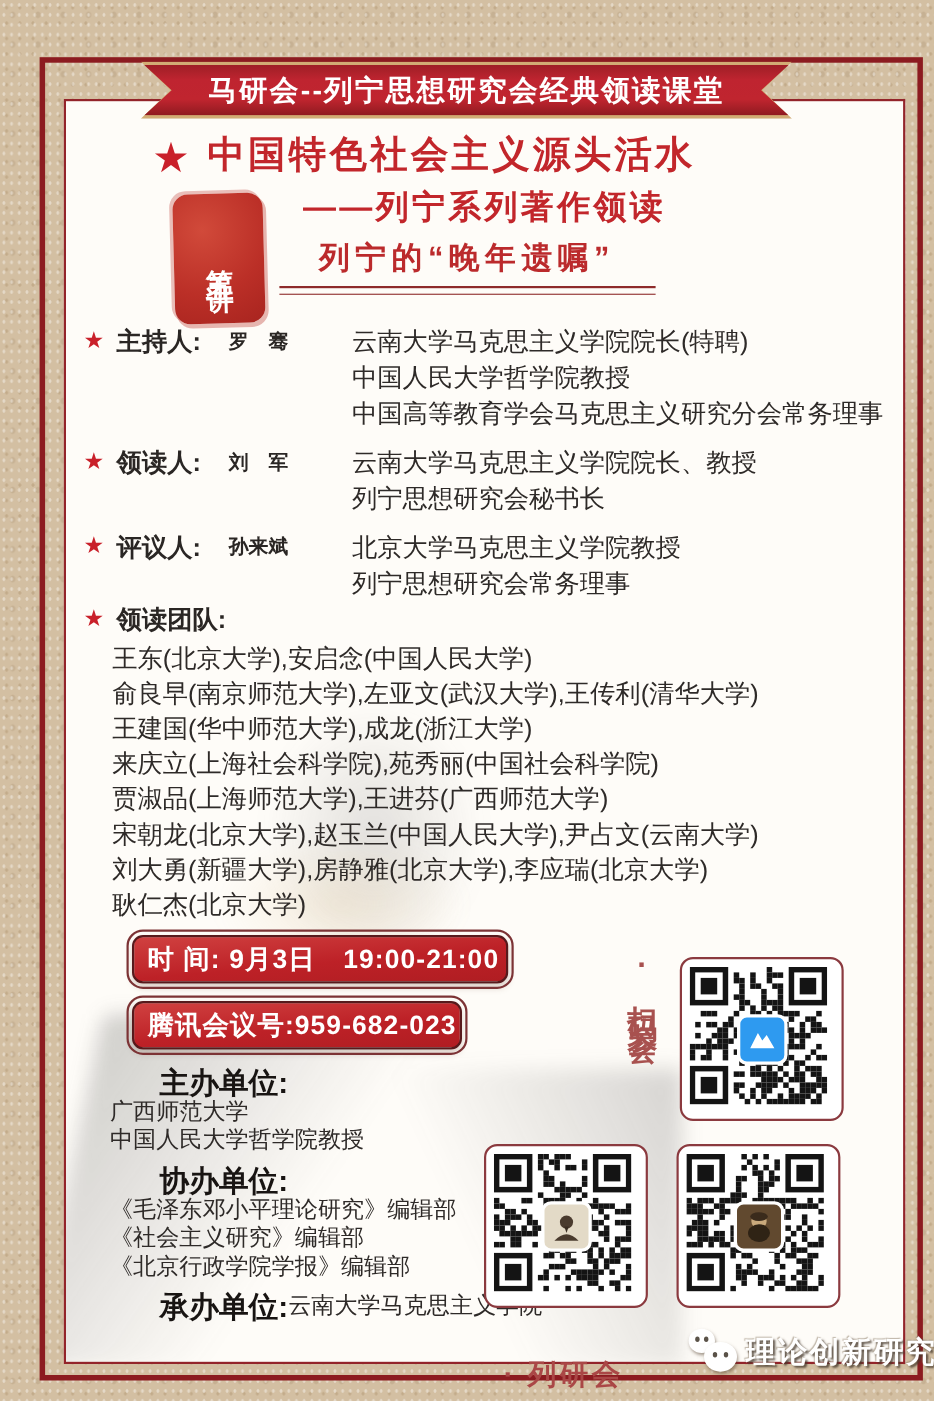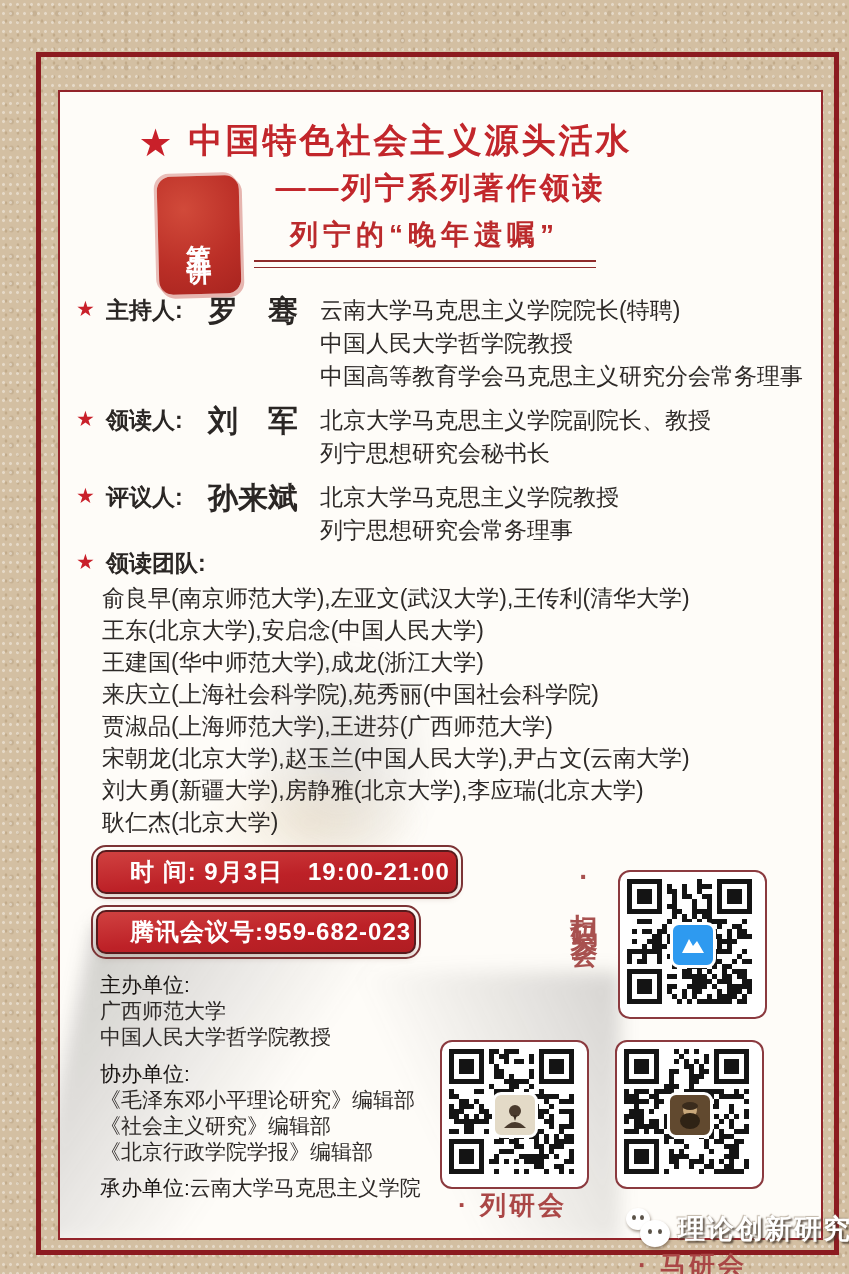--- a/index.html
+++ b/index.html
@@ -59,59 +59,59 @@
   .lecture{position:absolute;left:0;top:216px;width:849px;
     display:flex;flex-direction:column;align-items:center;}
   .lecture .txt{color:#bb2a2c;font-size:28px;font-weight:700;letter-spacing:5px;white-space:nowrap;}
   .lecture .dbl-underline{width:342px;height:5px;margin-top:6px;
     border-top:2px solid #8e2b2b;border-bottom:1px solid #8e2b2b;}
   
   .speakers{position:absolute;left:76px;top:294px;right:36px;}
   .speaker{display:flex;margin-bottom:11px;}
   .s-star{width:30px;color:#c9202a;font-size:21px;padding-top:3px;flex:none;}
   .s-role{width:102px;flex:none;font-size:23px;font-weight:700;color:#2a2624;line-height:33px;}
-  .s-name{width:112px;flex:none;font-size:30px;font-weight:700;color:#2a2624;line-height:33px;}
+  .s-name{width:112px;flex:none;font-size:18px;font-weight:700;color:#2a2624;line-height:33px;}
   .s-titles{flex:1;font-size:23px;color:#2e2a28;line-height:33px;}
   
   .team{position:absolute;left:76px;top:548px;right:30px;}
   .team-head{display:flex;}
   .team-head .s-star{padding-top:2px;}
   .team-label{font-size:23px;font-weight:700;color:#2a2624;line-height:30px;}
   .team-lines{margin-left:26px;margin-top:4px;font-size:23px;color:#2e2a28;line-height:32px;white-space:nowrap;}
   
   .red-box{position:absolute;height:40px;border-radius:10px;
     background:linear-gradient(175deg,#d04140 0%,#bd2127 55%,#b01d22 100%);
     border:2px solid #571a1c;outline:2px solid #7c3335;outline-offset:3px;
     color:#fff;font-weight:700;display:flex;align-items:center;
-    padding-left:32px;letter-spacing:1px;box-shadow:0 4px 6px rgba(120,80,60,.25);}
+    padding-left:12px;letter-spacing:1px;box-shadow:0 4px 6px rgba(120,80,60,.25);margin-left:24px;}
   .time-box{left:96px;top:850px;width:326px;font-size:24px;}
   .meeting-box{left:96px;top:910px;width:284px;font-size:24px;}
   
   .scan-col{position:absolute;left:566px;top:866px;width:36px;
     display:flex;flex-direction:column;align-items:center;color:#a8514f;}
   .scan-col .dot{font-size:28px;font-weight:700;line-height:22px;}
   .scan-col .v-txt{writing-mode:vertical-rl;font-size:27px;font-weight:700;letter-spacing:9px;margin-top:4px;}
   
   .qr-box{position:absolute;width:131px;height:131px;background:#fff;
     border:2px solid #8b3a3f;border-radius:12px;padding:7px;}
   .qr-join{left:618px;top:870px;}
   .qr-lenin{left:440px;top:1040px;}
   .qr-marx{left:615px;top:1040px;}
   .qr-grid{width:125px;height:125px;}
   .qr-logo{position:absolute;left:50%;top:50%;width:40px;height:40px;transform:translate(-50%,-50%);
     border-radius:9px;display:flex;align-items:center;justify-content:center;border:3px solid #fff;}
   .logo-meeting{background:#2e9af0;}
   .logo-lenin{background:#e3dac7;}
   .logo-marx{background:#61492f;}
-  .qr-label{position:absolute;font-size:26px;font-weight:700;color:#aa4746;letter-spacing:3px;white-space:nowrap;}
+  .qr-label{position:absolute;font-size:26px;font-weight:700;color:#aa4746;letter-spacing:3px;white-space:nowrap;margin-top:44px;}
   .lbl-lenin{left:458px;top:1188px;}
   .lbl-marx{left:638px;top:1248px;}
   
   .orgs{position:absolute;left:100px;top:972px;width:360px;color:#2e2a28;}
-  .org-label{font-size:21px;font-weight:400;color:#181412;line-height:26px;}
+  .org-label{font-size:27px;font-weight:700;color:#181412;line-height:26px;margin-left:45px;}
   .org-line{font-size:21px;line-height:26px;white-space:nowrap;}
   .org-gap{height:11px;}
   .org-inline{display:flex;margin-top:10px;white-space:nowrap;}
   
   .watermark{position:absolute;left:626px;top:1208px;display:flex;align-items:center;z-index:5;}
   .wm-icon{position:relative;width:52px;height:42px;flex:none;}
   .wm-bubble{position:absolute;background:#fff;border-radius:50%;
     box-shadow:1px 2px 3px rgba(80,60,40,.5);}
   .wm-b1{left:0;top:0;width:24px;height:22px;}
   .wm-b2{left:14px;top:12px;width:30px;height:27px;}
@@ -126,20 +126,25 @@
 
   <div class="outer-frame"></div>
 
   <div class="inner-area">
     <div class="bgshape bg-head"></div>
     <div class="bgshape bg-warm"></div>
     <div class="bgshape bg-coat-l"></div>
     <div class="bgshape bg-coat-r"></div>
   </div>
 
+  <div class="ribbon">
+    <div class="edge"></div>
+    <div class="fill"></div>
+    <div class="label">马研会--列宁思想研究会经典领读课堂</div>
+  </div>
 
   <div class="title-row">
     <span class="star">★</span><span class="txt">中国特色社会主义源头活水</span>
   </div>
   <div class="subtitle">——列宁系列著作领读</div>
 
   <div class="seal">
     <span class="seal-txt">第五讲</span>
   </div>
 
@@ -157,43 +162,43 @@
         <div>云南大学马克思主义学院院长(特聘)</div>
         <div>中国人民大学哲学院教授</div>
         <div>中国高等教育学会马克思主义研究分会常务理事</div>
       </span>
     </div>
     <div class="speaker">
       <span class="s-star">★</span>
       <span class="s-role">领读人:</span>
       <span class="s-name">刘　军</span>
       <span class="s-titles">
-        <div>北京大学马克思主义学院副院长、教授</div>
+        <div>云南大学马克思主义学院院长、教授</div>
         <div>列宁思想研究会秘书长</div>
       </span>
     </div>
     <div class="speaker">
       <span class="s-star">★</span>
       <span class="s-role">评议人:</span>
       <span class="s-name">孙来斌</span>
       <span class="s-titles">
         <div>北京大学马克思主义学院教授</div>
         <div>列宁思想研究会常务理事</div>
       </span>
     </div>
   </div>
 
   <div class="team">
     <div class="team-head">
       <span class="s-star">★</span>
       <span class="team-label">领读团队:</span>
     </div>
     <div class="team-lines">
+      <div>王东(北京大学),安启念(中国人民大学)</div>
       <div>俞良早(南京师范大学),左亚文(武汉大学),王传利(清华大学)</div>
-      <div>王东(北京大学),安启念(中国人民大学)</div>
       <div>王建国(华中师范大学),成龙(浙江大学)</div>
       <div>来庆立(上海社会科学院),苑秀丽(中国社会科学院)</div>
       <div>贾淑品(上海师范大学),王进芬(广西师范大学)</div>
       <div>宋朝龙(北京大学),赵玉兰(中国人民大学),尹占文(云南大学)</div>
       <div>刘大勇(新疆大学),房静雅(北京大学),李应瑞(北京大学)</div>
       <div>耿仁杰(北京大学)</div>
     </div>
   </div>
 
   <div class="red-box time-box">时 间: 9月3日　19:00-21:00</div>

